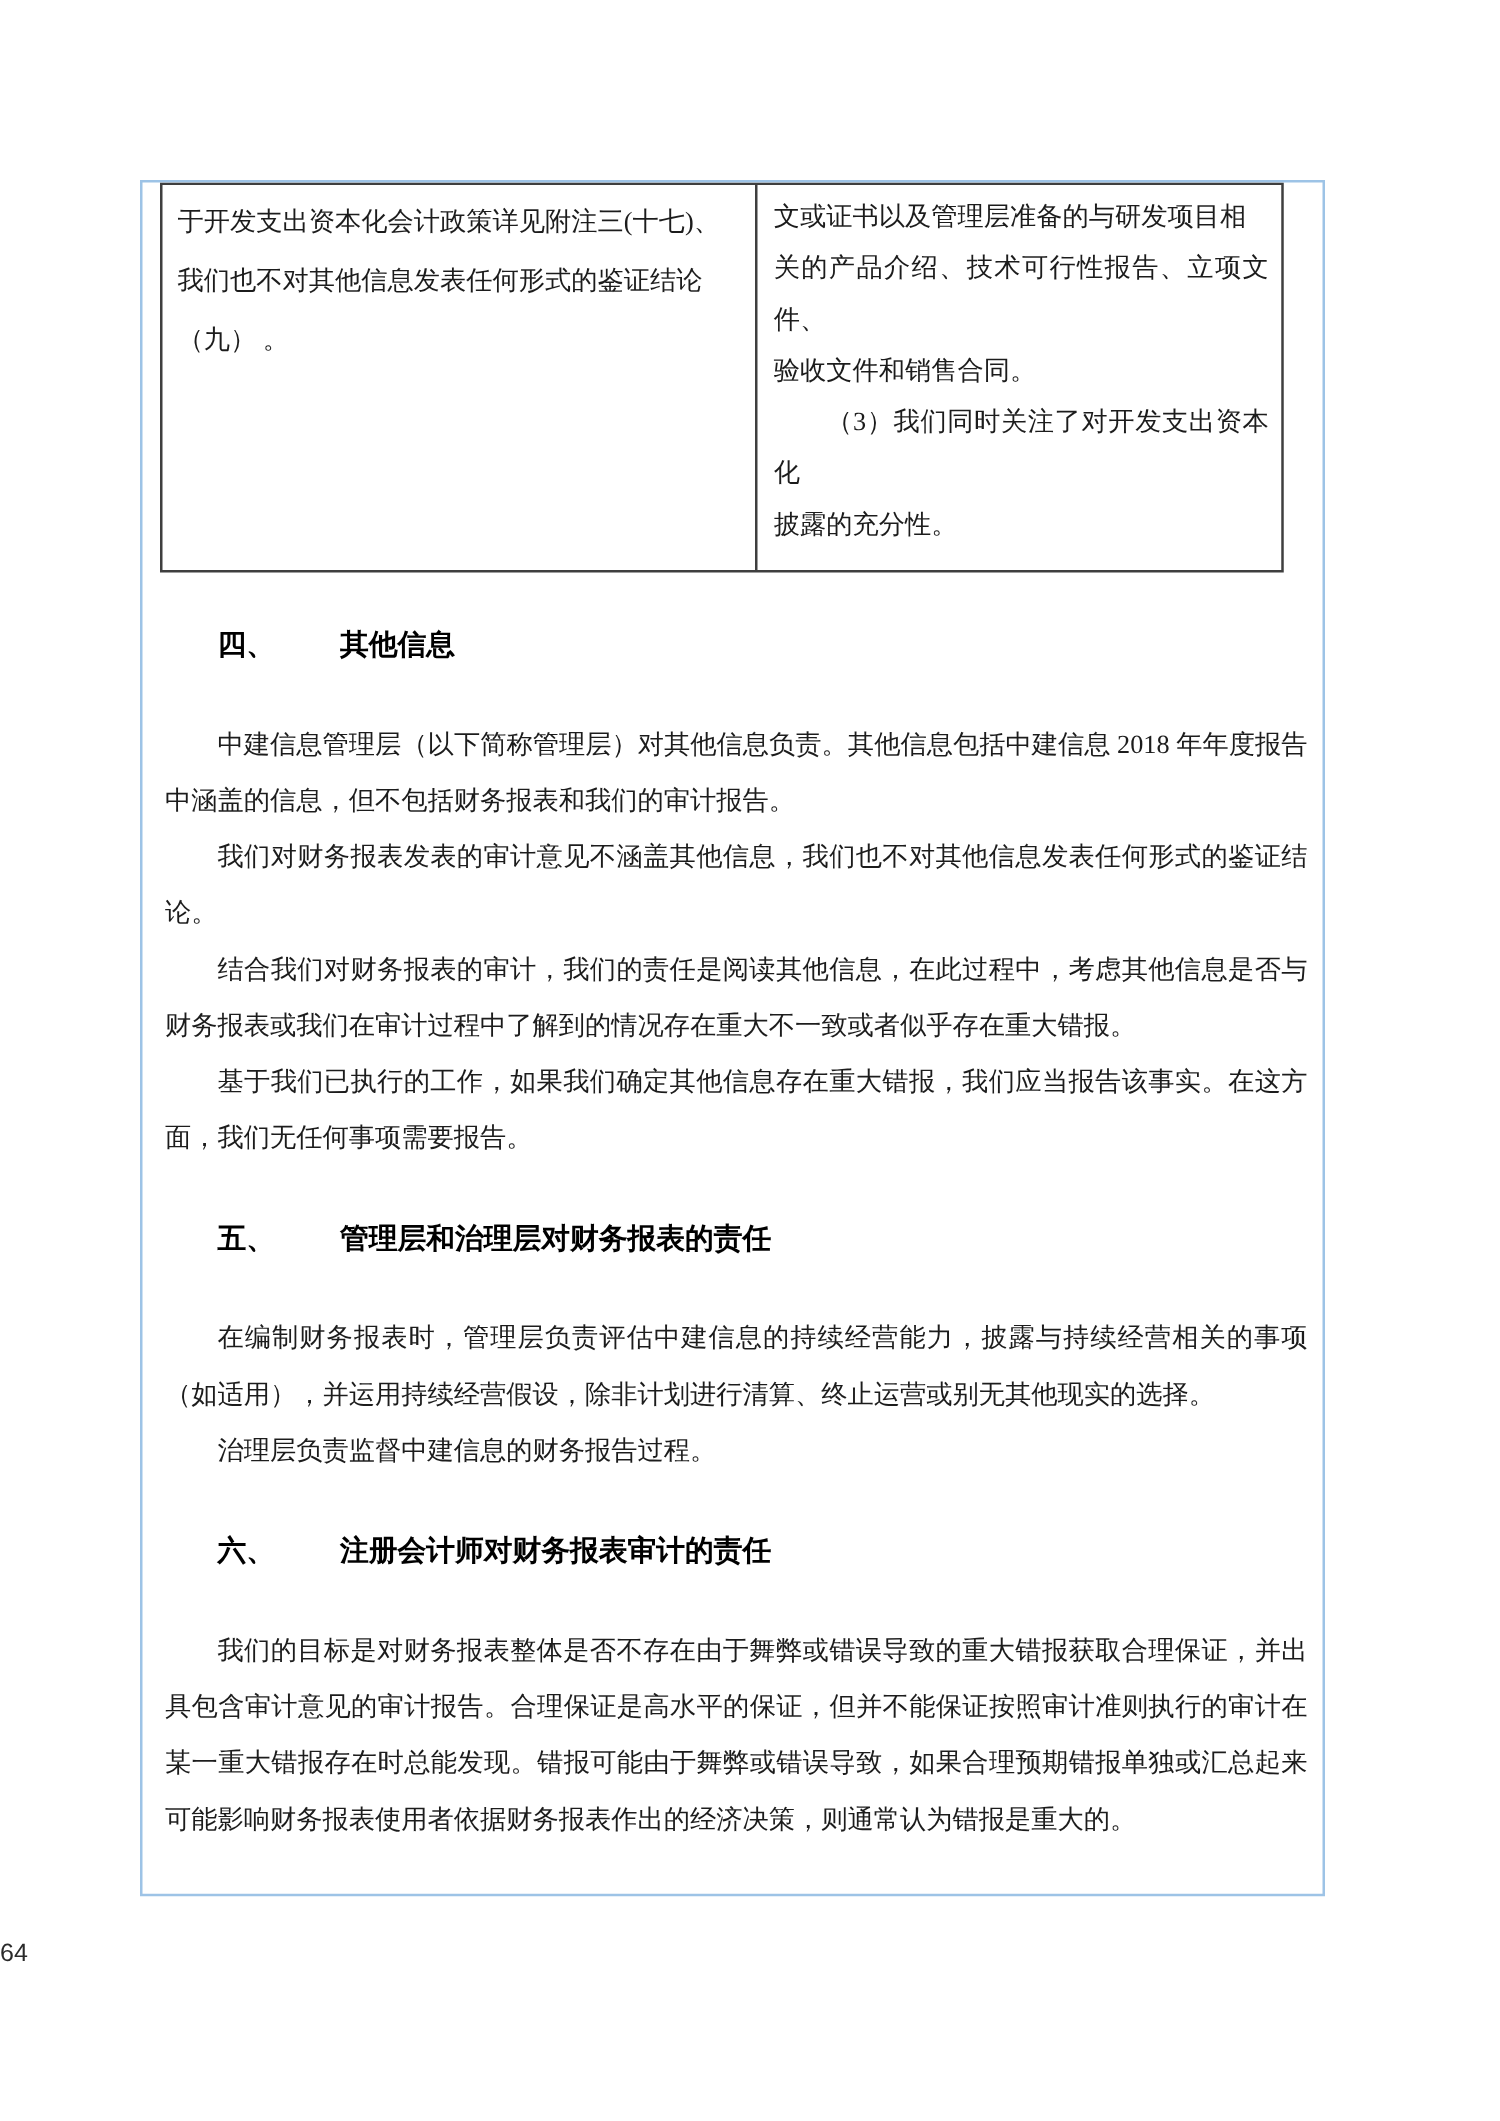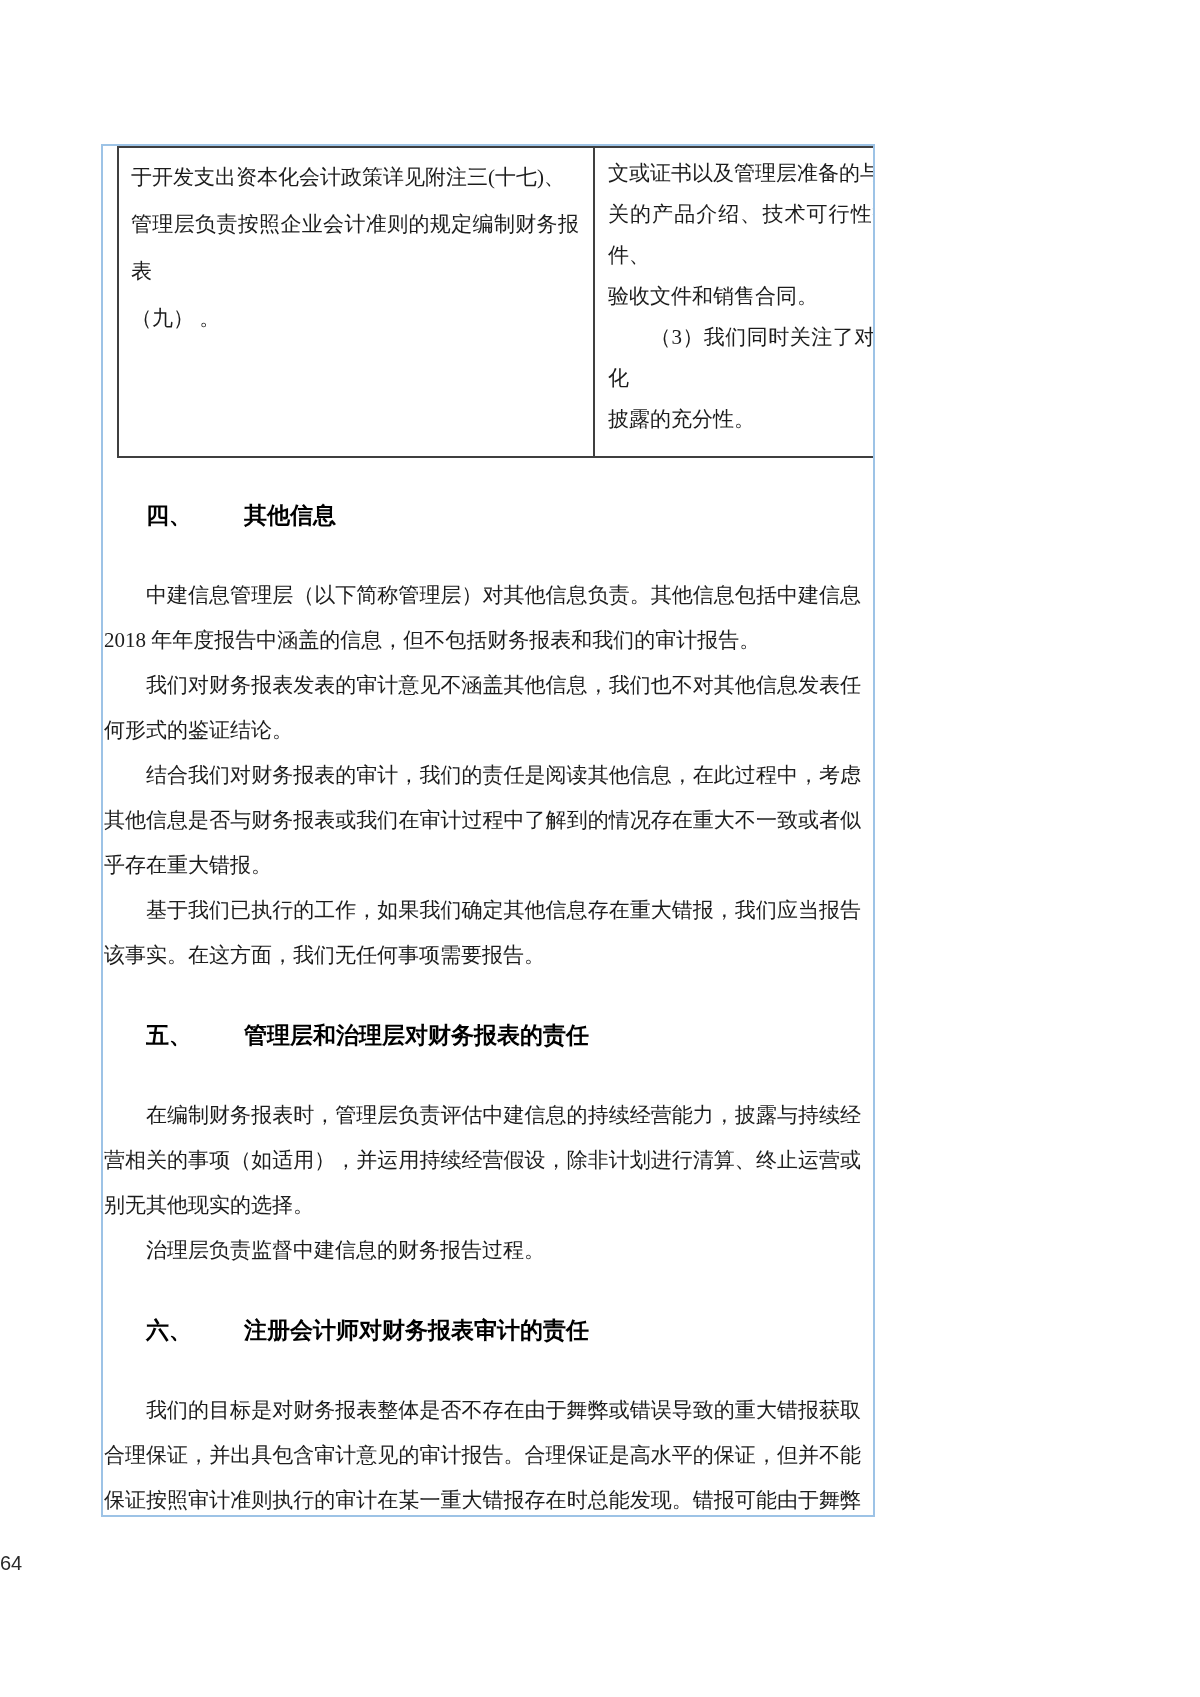--- a/index.html
+++ b/index.html
@@ -6,23 +6,23 @@
   html, body { background: #ffffff; }
   body {
     width: 1200px;
     height: 1697px;
     position: relative;
     font-family: "Liberation Serif", "DejaVu Serif", serif;
     color: #1c1c1c;
   }
   .content-frame {
     position: absolute;
-    left: 101px;
+    left: 112px;
     top: 144px;
-    width: 774px;
+    width: 948px;
     height: 1373px;
     border: 2px solid #9dc3e6;
     background: #ffffff;
     overflow: hidden;
   }
   
   .audit-table {
     display: flex;
     margin-left: 14px;
     width: 899px;
@@ -37,21 +37,21 @@
   }
   .cell-right {
     width: 420px;
     padding: 5px 10px 16px 13px;
     line-height: 41px;
   }
   .cell-line { text-align: justify; }
   .cell-line.indent { text-indent: 2em; }
   
   .body-text {
-    padding: 0 12px 0 1px;
+    padding: 0 12px 0 18px;
   }
   .section-heading {
     font-family: "Liberation Sans", "DejaVu Sans", sans-serif;
     font-weight: bold;
     font-size: 23px;
     color: #000000;
     line-height: 1;
     margin: 46px 0 46px 42px;
   }
   .section-heading .sec-num { margin-right: 52px; }
@@ -73,21 +73,21 @@
   }
 </style>
 </head>
 <body>
 
 <div class="content-frame">
 
   <div class="audit-table">
     <div class="cell-left">
       <div class="cell-line">于开发支出资本化会计政策详见附注三(十七)、</div>
-      <div class="cell-line">管理层负责按照企业会计准则的规定编制财务报表</div>
+      <div class="cell-line">我们也不对其他信息发表任何形式的鉴证结论</div>
       <div class="cell-line">（九） 。</div>
     </div>
     <div class="cell-right">
       <div class="cell-line">文或证书以及管理层准备的与研发项目相</div>
       <div class="cell-line">关的产品介绍、技术可行性报告、立项文件、</div>
       <div class="cell-line">验收文件和销售合同。</div>
       <div class="cell-line indent">（3）我们同时关注了对开发支出资本化</div>
       <div class="cell-line">披露的充分性。</div>
     </div>
   </div>

